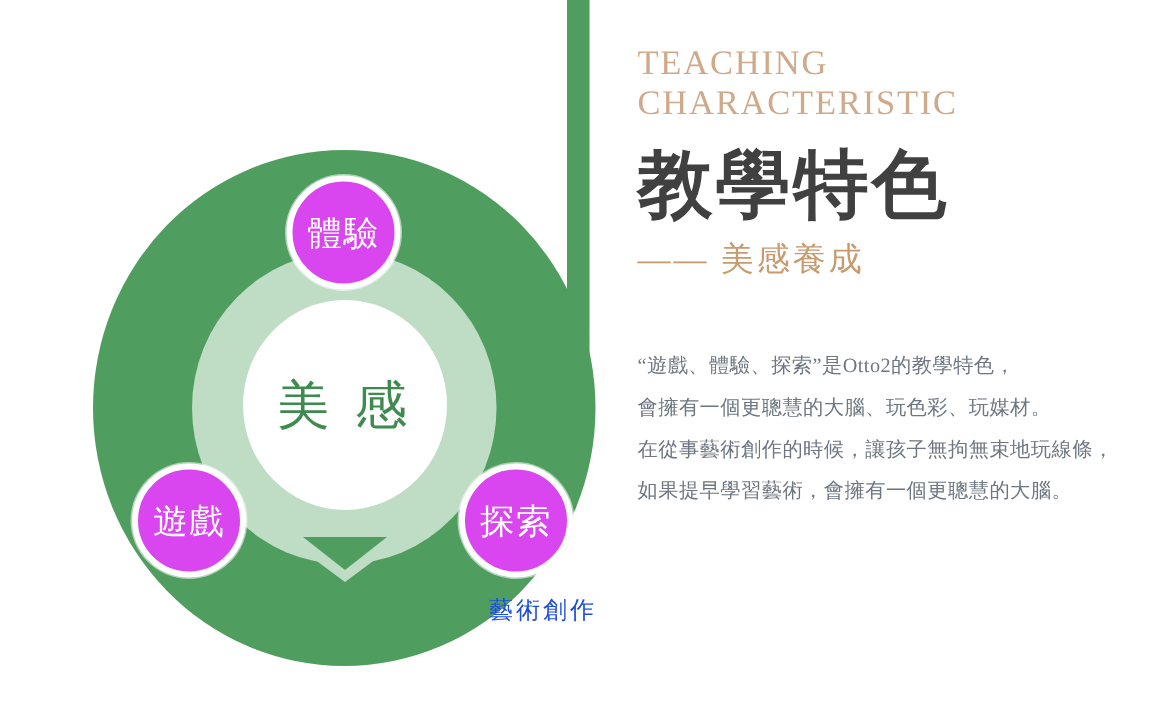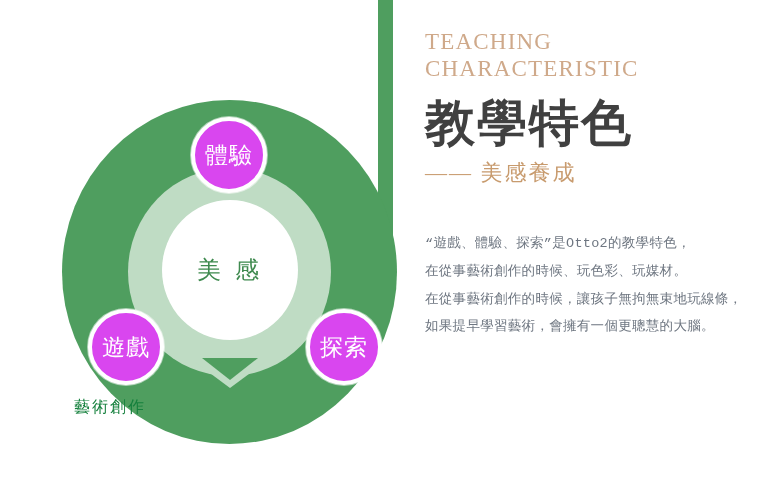--- a/index.html
+++ b/index.html
@@ -61,21 +61,21 @@
   .core{
     position:absolute;
     left:100px;top:100px;
     width:136px;height:140px;
     border-radius:50%;
     background:#ffffff;
     display:flex;align-items:center;justify-content:center;
     z-index:4;
   }
   .core-label{
-    font-size:24px;
+    font-size:35px;
     letter-spacing:4px;
     color:#3f8a4f;
     font-family:"Liberation Serif","DejaVu Serif",serif;
     line-height:1;
   }
 
   
   .node{
     position:absolute;
     width:76px;height:76px;
@@ -93,26 +93,26 @@
     letter-spacing:1px;
     font-family:"Liberation Serif","DejaVu Serif",serif;
     line-height:1;
   }
   .node-top   { left:129px; top:17px;  }
   .node-left  { left:26px;  top:209px; }
   .node-right { left:244px; top:209px; }
 
   .bottom-label{
     position:absolute;
-    left:12px;top:297px;
+    left:1px;top:297px;
     width:335px;
-    text-align:left;
+    text-align:right;
     font-size:16px;
     letter-spacing:2px;
-    color:#15803d;
+    color:#1d4ed8;
     z-index:6;
     font-family:"Liberation Serif","DejaVu Serif",serif;
   }
 
   
   .content{
     position:absolute;
     left:425px;top:28px;
     width:340px;
   }
@@ -139,21 +139,21 @@
     letter-spacing:2px;
     color:#c89b6e;
     font-family:"Liberation Serif","DejaVu Serif",serif;
   }
   .body-copy{
     margin-top:42px;
     font-size:13.5px;
     line-height:2.05;
     color:#6e7681;
     letter-spacing:0.3px;
-    font-family:Liberation Mono, monospace;
+    font-family:Liberation Serif, serif;
   }
   .body-copy p{margin:0;}
 </style>
 </head>
 <body>
 
 <div class="green-bar"></div>
 
 <div class="diagram">
 
@@ -184,17 +184,17 @@
 <div class="content">
   <div class="eyebrow">TEACHING
 CHARACTERISTIC</div>
 
   <div class="title">教學特色</div>
 
   <div class="subtitle">—— 美感養成</div>
 
   <div class="body-copy">
     <p>“遊戲、體驗、探索”是Otto2的教學特色，</p>
-    <p>在從事藝術創作的時候、玩色彩、玩媒材。</p>
+    <p>會擁有一個更聰慧的大腦、玩色彩、玩媒材。</p>
     <p>在從事藝術創作的時候，讓孩子無拘無束地玩線條，</p>
     <p>如果提早學習藝術，會擁有一個更聰慧的大腦。</p>
   </div>
 </div>
 
 </body></html>

